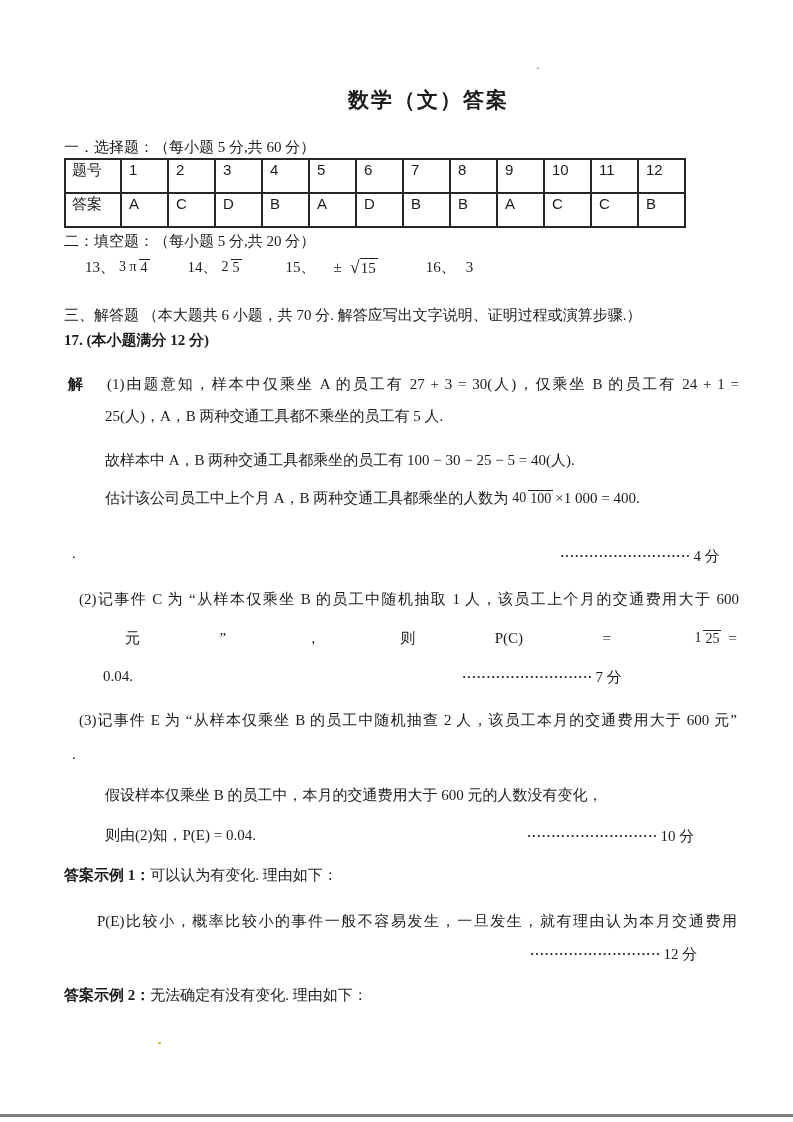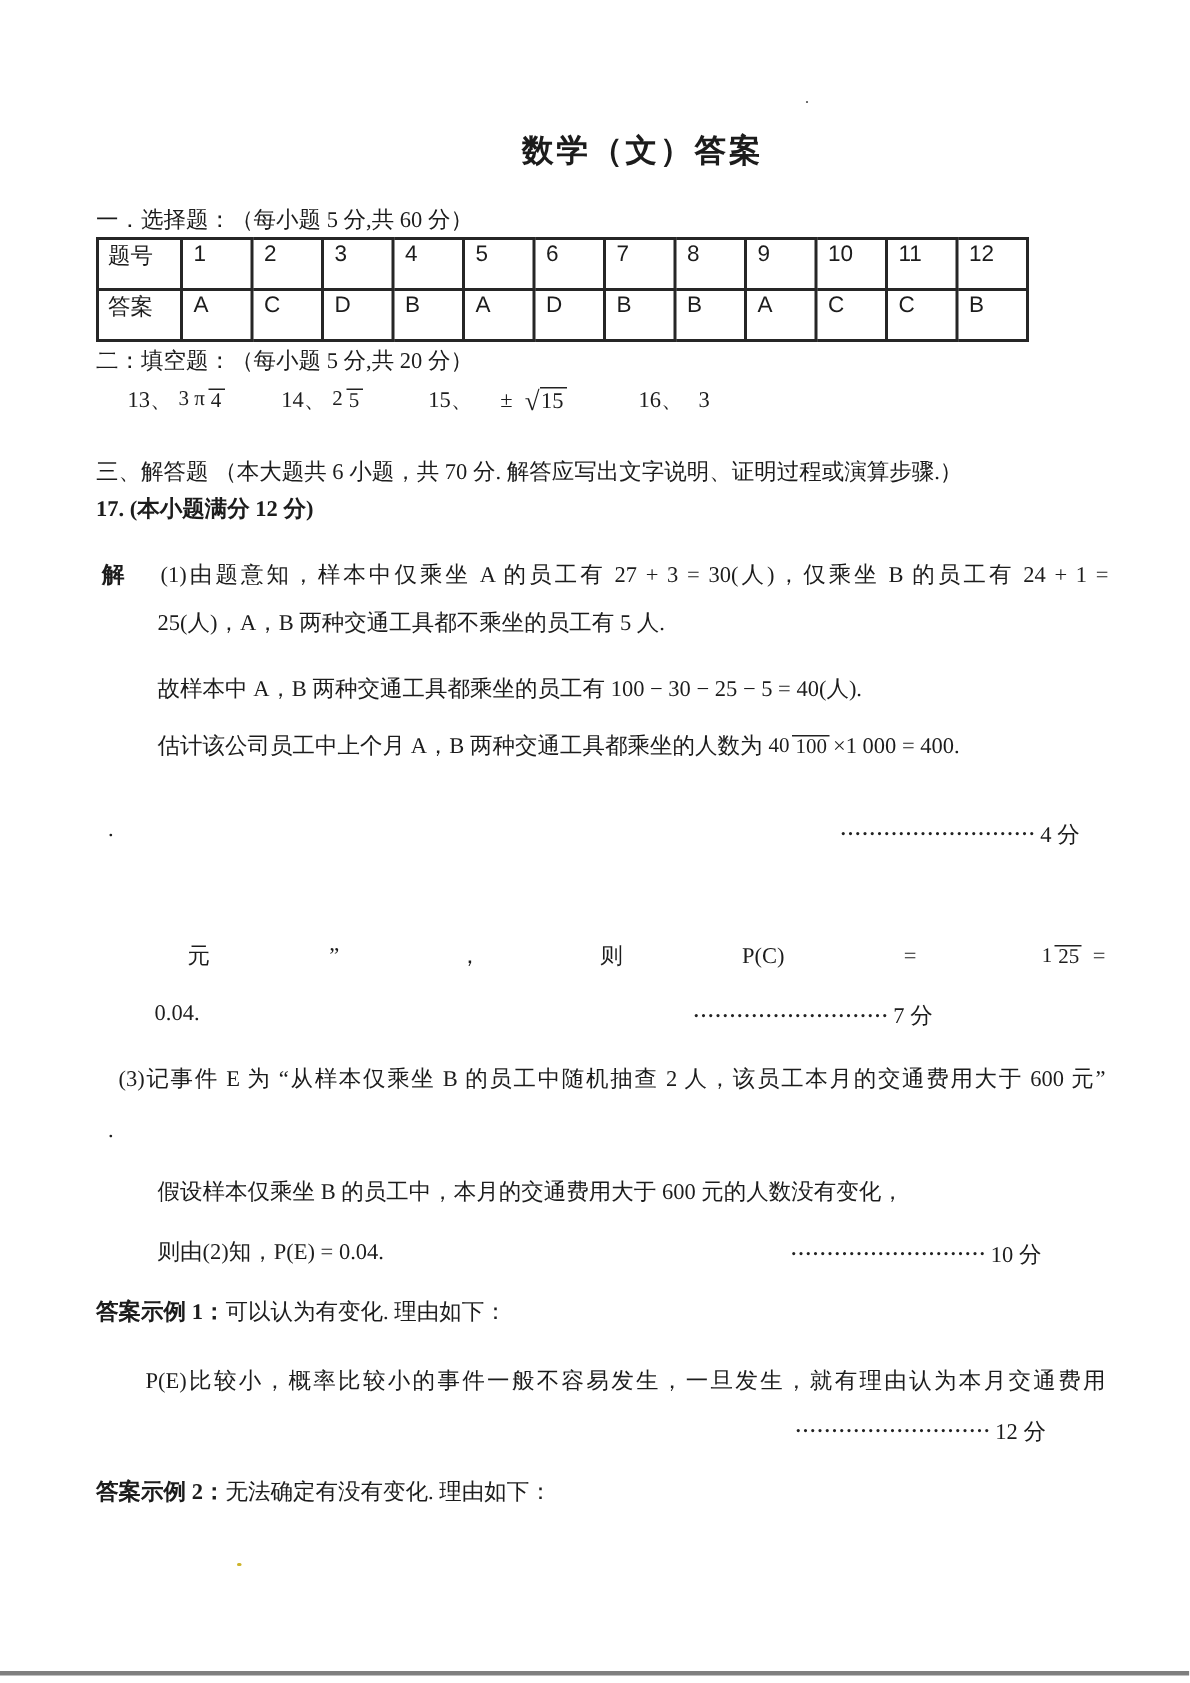--- a/index.html
+++ b/index.html
@@ -144,20 +144,21 @@
         <span class="den">100</span>
       </span>
     <span>×1 000 = 400.</span>
   </div>
 
   <div class="abs" style="left:72px;top:543px;">.</div>
   <div class="abs leader" style="left:528px;top:546px;margin-left:32px;">
     <span class="dots">···························</span><span class="score">4 分</span>
   </div>
 
+  <div class="abs stretch" style="left:79px;top:589px;width:660px;">(2)记事件 C 为 “从样本仅乘坐 B 的员工中随机抽取 1 人，该员工上个月的交通费用大于 600</div>
 
   <div class="abs flexrow between" style="left:125px;top:617px;width:612px;height:42px;">
     <span>元</span>
     <span>”</span>
     <span>，</span>
     <span>则</span>
     <span>P(C)</span>
     <span>=</span>
     <span class="flexrow" style="gap:5px;">
       <span class="frac">

